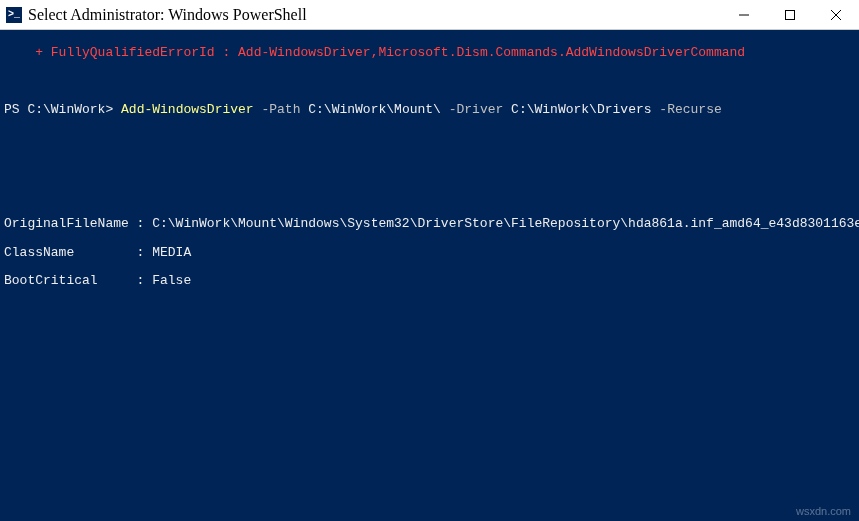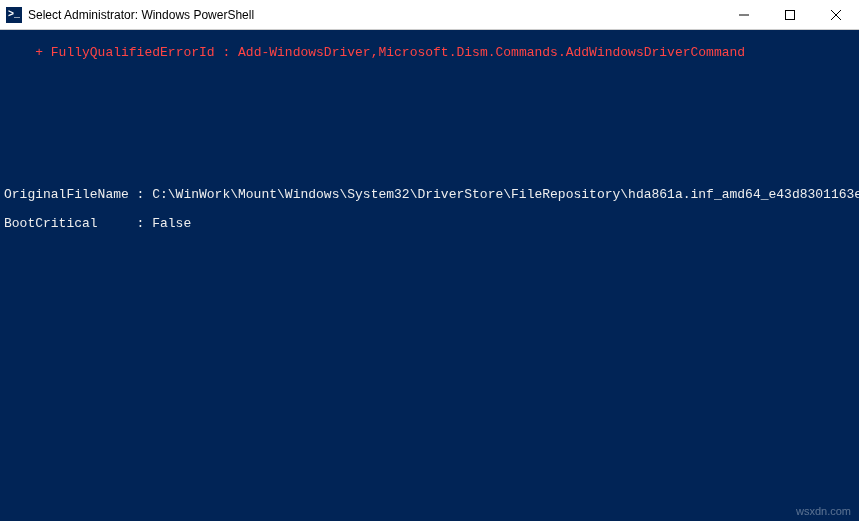--- a/index.html
+++ b/index.html
@@ -27,22 +27,22 @@
       display: inline-flex;
       align-items: center;
       justify-content: center;
       color: #fff;
       font-size: 10px;
       font-weight: bold;
     }
     .title-text {
       flex: 1;
       color: #000;
-      font-family: Liberation Sans, sans-serif;
-      font-size: 12px;
+      font-family: Liberation Serif, serif;
+      font-size: 16px;
     }
     .win-controls {
       display: flex;
       height: 100%;
     }
     .win-btn {
       width: 46px;
       height: 100%;
       display: flex;
       align-items: center;
@@ -96,25 +96,27 @@
           <line x1="0" y1="0" x2="10" y2="10" stroke="#000" stroke-width="1"></line>
           <line x1="10" y1="0" x2="0" y2="10" stroke="#000" stroke-width="1"></line>
         </svg>
     </div>
   </div>
 </div>
 
 <div class="terminal">
 <div class="error-line">    + FullyQualifiedErrorId : Add-WindowsDriver,Microsoft.Dism.Commands.AddWindowsDriverCommand</div>
 <div class="blank"></div>
+<div><span class="prompt">PS C:\WinWork&gt; </span><span class="cmdlet">Add-WindowsDriver</span><span class="param"> -Path </span><span>C:\WinWork\Mount\</span><span class="param"> -Driver </span><span>C:\WinWork\Drivers</span><span class="param"> -Recurse</span></div>
 <div class="blank"></div>
 <div class="blank"></div>
 
 <div>
 <div><span class="label-col">OriginalFileName</span><span class="colon">: </span><span class="value">C:\WinWork\Mount\Windows\System32\DriverStore\FileRepository\hda861a.inf_amd64_e43d8301163e8cc9\hda8</span></div>
+<div><span class="label-col">ClassName</span><span class="colon">: </span><span class="value">MEDIA</span></div>
 <div><span class="label-col">BootCritical</span><span class="colon">: </span><span class="value">False</span></div>
 </div>
 <div class="blank"></div>
 
 
 
 
 
 
 

